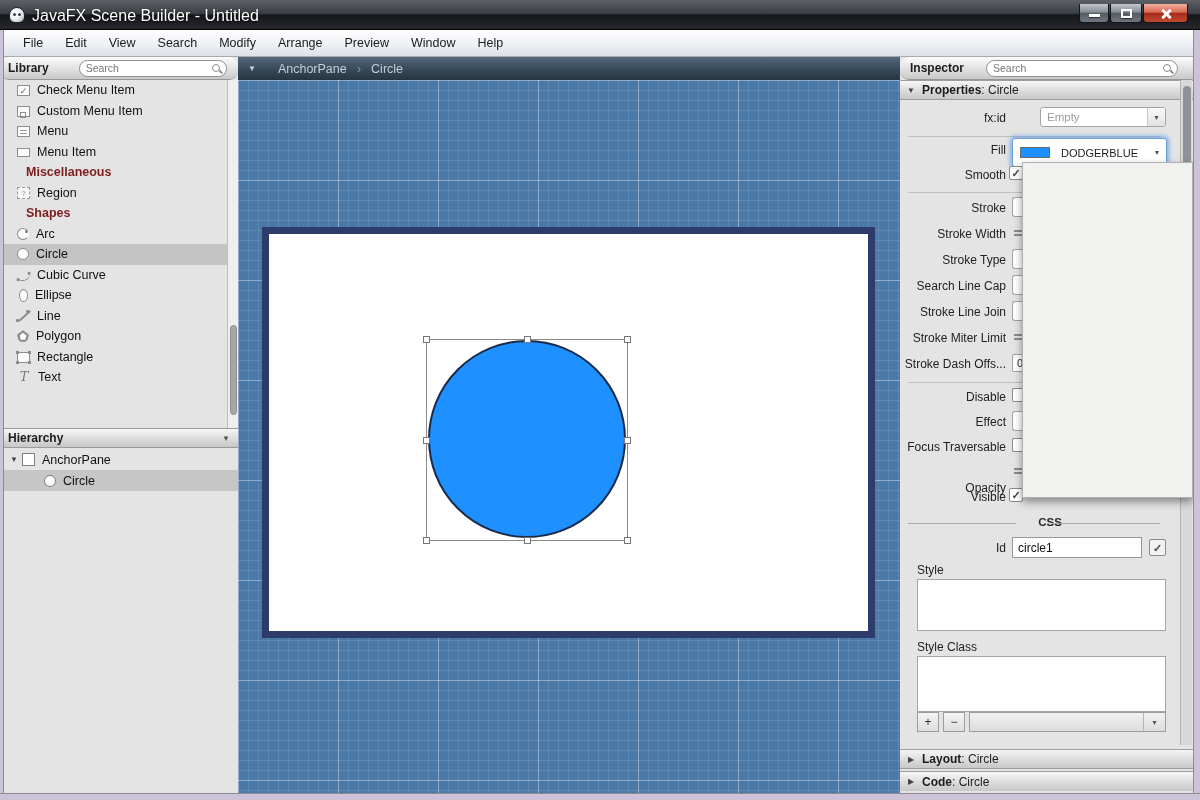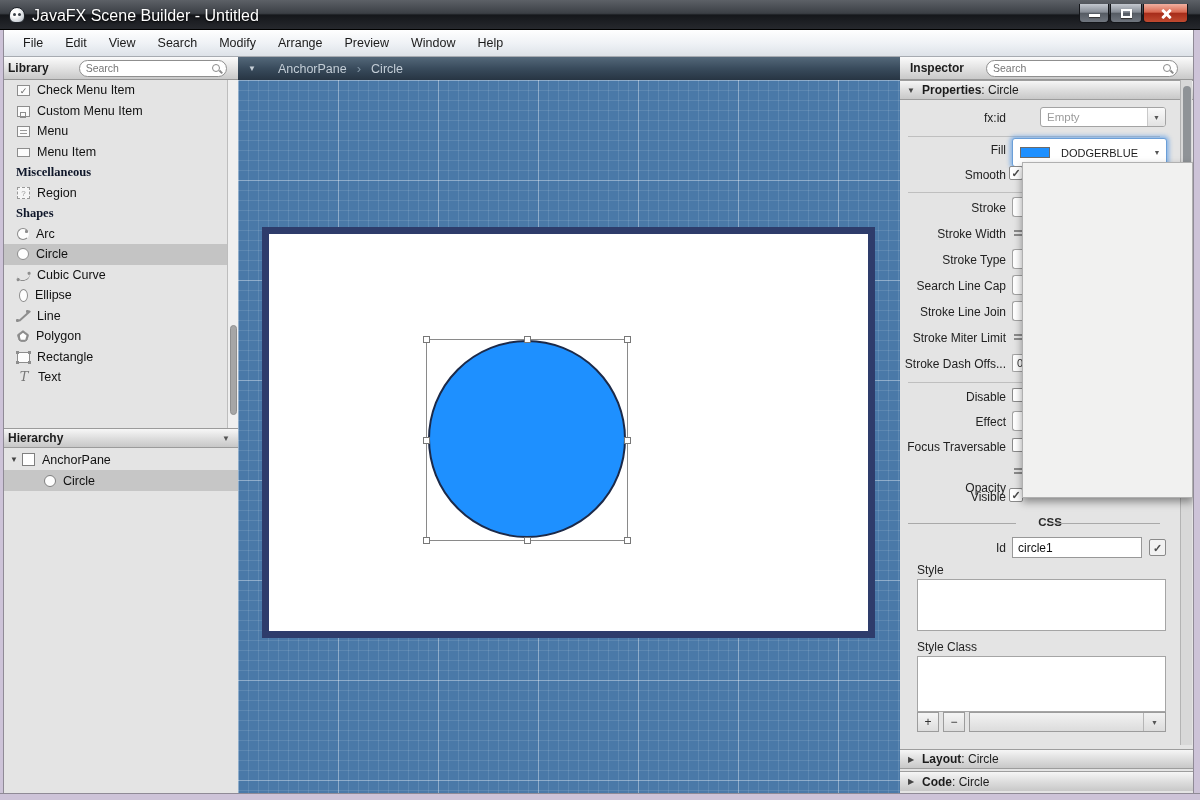--- a/index.html
+++ b/index.html
@@ -32,33 +32,33 @@
 
   
   .menubar { position:absolute; left:0; top:30px; width:1200px; height:27px;
     background:linear-gradient(180deg,#ffffff,#eef1f5 55%,#dde2e8); border-bottom:1px solid #a7abb1;
     display:flex; align-items:center; padding-left:12px; }
   .menu-item { font-size:12.5px; color:#1a1a1a; padding:0 11px; line-height:26px; cursor:default; }
 
   
   .panel-header { position:absolute; top:57px; height:23px;
     background:linear-gradient(180deg,#fbfbfb,#e3e3e3 50%,#c9c9c9); border-bottom:1px solid #979797;
-    display:flex; align-items:center; }
+    display:flex; align-items:center;border-radius:9px; }
   .panel-header b { font-size:12px; color:#1c1c1c; }
   .search-pill { height:17px; background:#fff; border:1px solid #8f8f8f; border-radius:9px;
     display:flex; align-items:center; padding:0 6px; }
   .search-pill input { border:none; outline:none; width:100%; font-size:10.5px; font-family:"Liberation Sans",sans-serif; color:#333; background:transparent; }
   .search-icon { width:8px; height:8px; border:1.5px solid #8a8a8a; border-radius:50%; position:relative; flex:none; }
   .search-icon::after { content:""; position:absolute; left:6px; top:6px; width:4px; height:1.5px; background:#8a8a8a; transform:rotate(45deg); }
 
   
   .left-panel { position:absolute; left:0; top:80px; width:238px; height:720px; background:#e4e4e4; }
   .lib-list { position:absolute; left:0; top:0; width:227px; height:348px; overflow:hidden; }
   .lib-row { height:20.5px; display:flex; align-items:center; padding-left:17px; font-size:12.5px; color:#111; }
-  .lib-row.header { font-weight:bold; padding-left:16px; color:#0f172a;font-family:Liberation Serif, serif; }
+  .lib-row.header { font-weight:bold; padding-left:26px; color:#7f1d1d; }
   .lib-row.selected { background:#c4c4c4; }
   .lib-ico { width:14px; height:14px; margin-right:7px; position:relative; flex:none; }
   .ico-box { border:1px solid #8d8d8d; background:#fbfbfb; }
   .i-check { width:13px; height:11px; margin-top:1px; font-size:9px; color:#666; line-height:10px; text-align:center; }
   .i-custom { width:13px; height:11px; margin-top:1px; }
   .i-custom::after { content:""; position:absolute; left:2px; top:5px; width:4px; height:4px; border:1px solid #8d8d8d; }
   .i-menu { width:13px; height:11px; margin-top:1px; }
   .i-menu::before { content:""; position:absolute; left:2px; top:3px; right:2px; height:1px; background:#9a9a9a; box-shadow:0 3px 0 #9a9a9a; }
   .i-menuitem { width:13px; height:9px; margin-top:2px; }
   .i-radio { width:13px; height:9px; margin-top:2px; }

